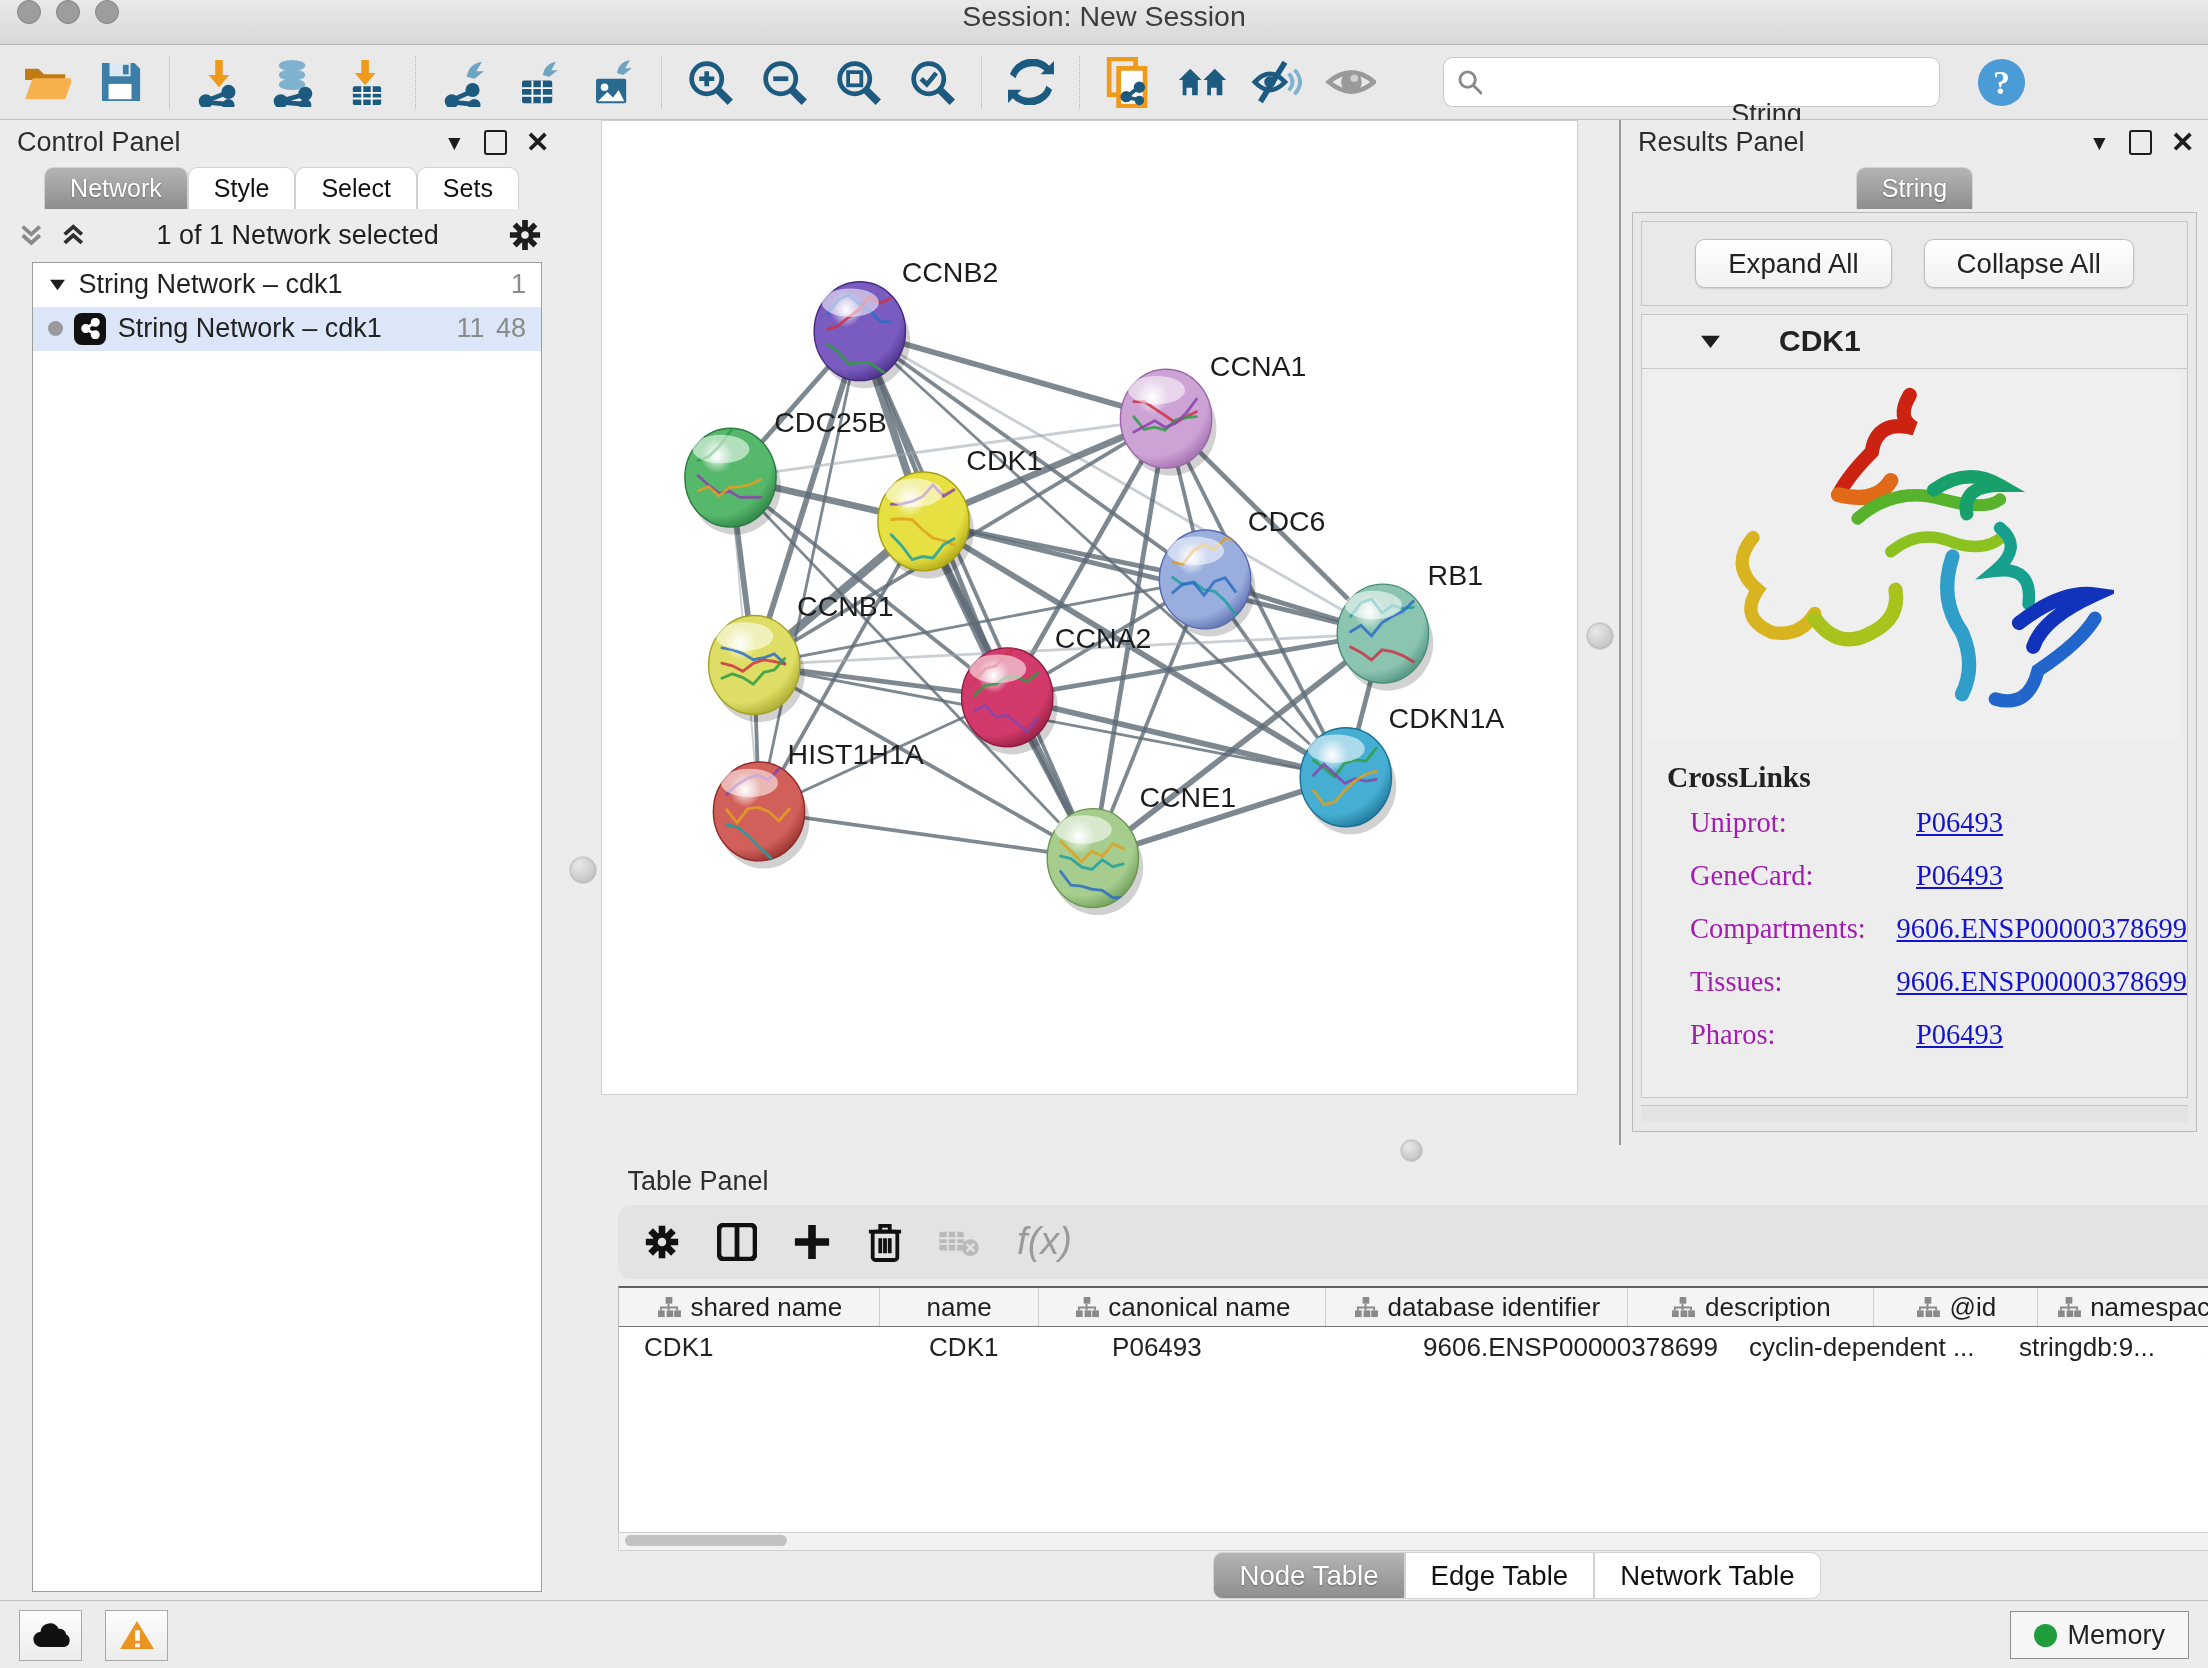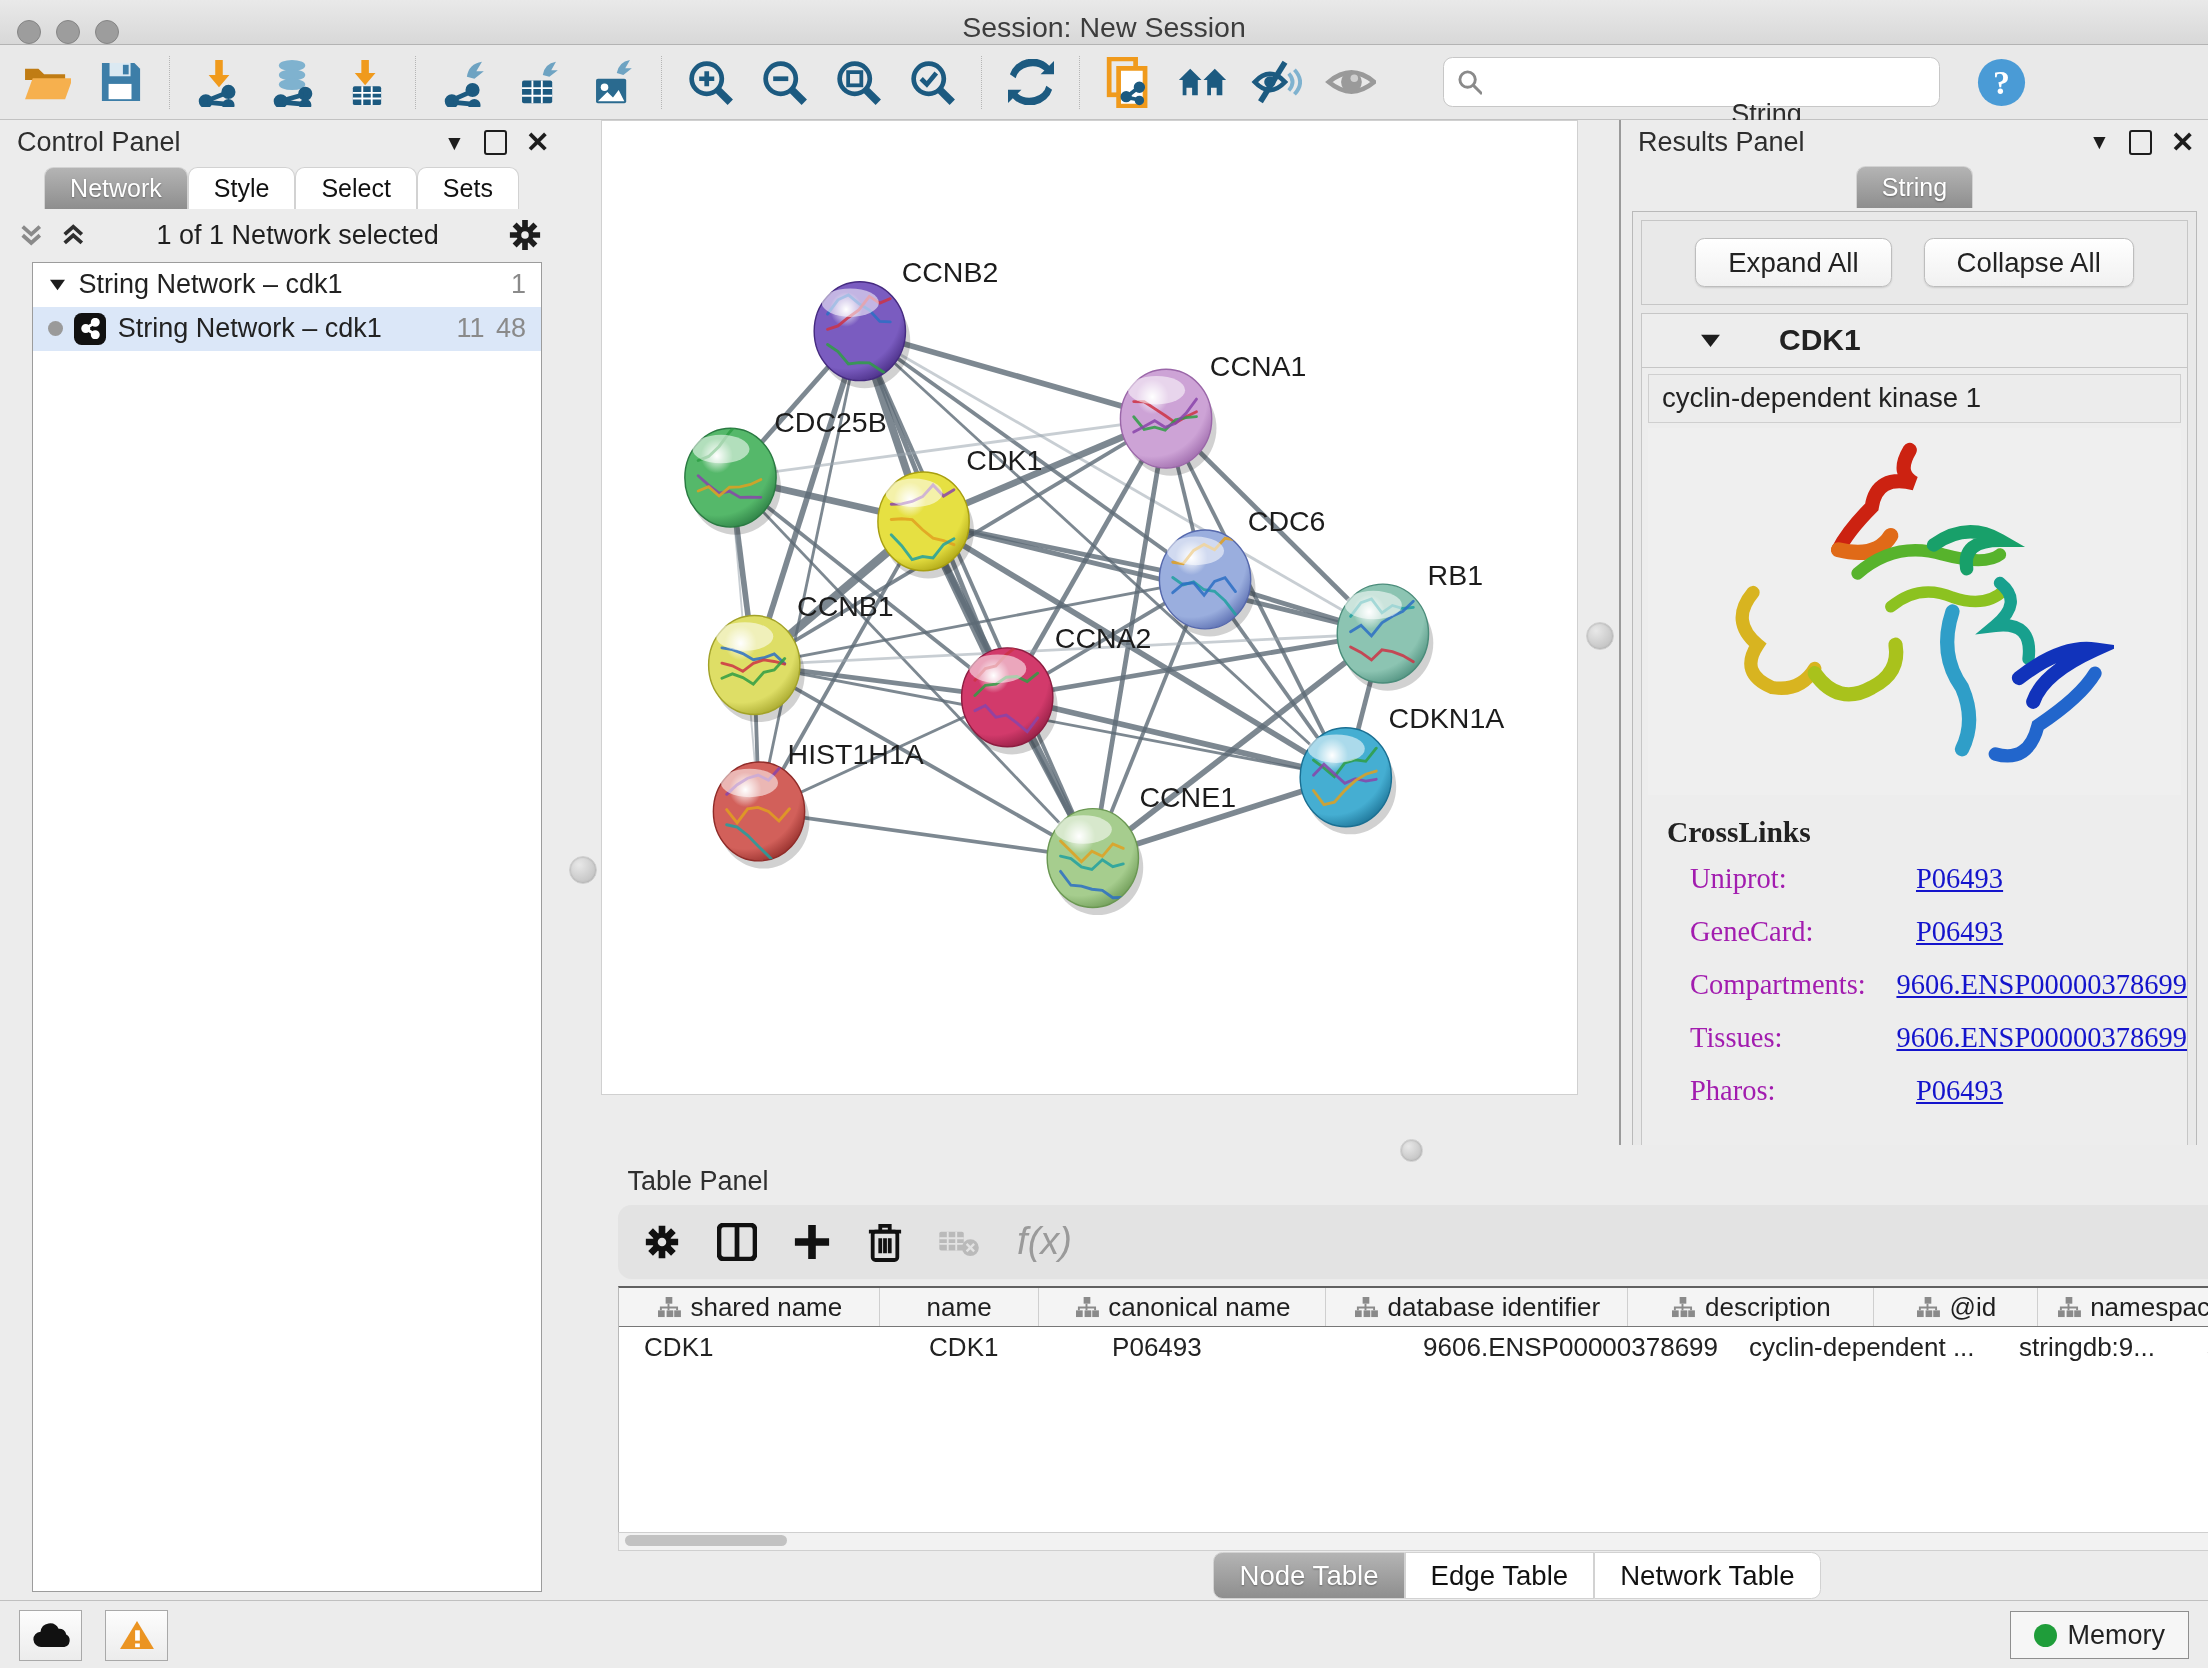--- a/index.html
+++ b/index.html
@@ -1,20 +1,20 @@
 <!DOCTYPE html>
 <html style="font-size:15px"><head>
 <meta charset="utf-8">
 <style>
   html,body{margin:0;padding:0}
   body{width:2208px;height:1668px;overflow:hidden;background:#ececec;
        font-family:"Liberation Sans",sans-serif;font-size:26px;color:#222;position:relative}
   
   .titlebar{height:44px;background:linear-gradient(#e9e9e9,#d8d8d8);border-bottom:1px solid #b3b3b3;
-            display:flex;align-items:flex-end;position:relative}
+            display:flex;align-items:flex-start;position:relative}
   .lights{display:flex;gap:15px;margin-left:17px;z-index:2}
   .light{width:22px;height:22px;border-radius:50%;background:#9d9d9d;border:1px solid #858585}
   .win-title{position:absolute;left:0;right:0;text-align:center;font-size:28.5px;color:#3d3d3d}
   
   .toolbar{height:74px;background:#e9e9e9;border-bottom:1px solid #c2c2c2;
            display:flex;align-items:center;gap:23px;padding:0 21px}
   .ticon{width:51px;height:51px;display:flex;align-items:center;justify-content:center;flex:0 0 auto}
   .tsep{height:53px;border-left:1.9px dotted #b5b5b5;flex:0 0 auto}
   .search{margin-left:44px;width:468px;height:48px;background:#fff;border:1.9px solid #c7c7c7;
           border-radius:9.5px;display:flex;align-items:center;gap:9.5px;padding:0 13.3px;flex:0 0 auto}
@@ -714,21 +714,20 @@
             <span class="btn">Expand All</span>
             <span class="btn">Collapse All</span>
           </div>
           <div class="protbox">
             <div class="prothead">
               <svg width="23" height="17" viewBox="0 0 24 18">
                   <path d="M2 3 h20 l-10 13z" fill="#1d1d1d"></path>
                 </svg>
               <b>CDK1</b>
             </div>
-            <div class="protdesc">cyclin-dependent kinase 1</div>
             <div class="structimg">
               <svg width="399" height="361" viewBox="0 0 420 380">
                 <g fill="none" stroke-linecap="round">
                   <path d="M205 20 q-15 25 5 35 q-40-10-45 25 q-25 25-35 45" stroke="#cc2211" stroke-width="15"></path>
                   <path d="M130 125 q40 10 55 -15" stroke="#e06a18" stroke-width="16"></path>
                   <path d="M40 170 q-25 30 5 55 q-20 30 15 45 q30 5 45-20" stroke="#d8b420" stroke-width="14"></path>
                   <path d="M105 255 q25 35 60 15 q30-15 25-45" stroke="#a9c21c" stroke-width="15"></path>
                   <path d="M150 150 q40-35 90-20 q45 12 60 0" stroke="#57b32c" stroke-width="13"></path>
                   <path d="M185 185 q30-25 65-10 q35 12 55-8" stroke="#8cc220" stroke-width="12"></path>
                   <path d="M230 120 q35-25 70-5 q-40 0-35 30" stroke="#18a06a" stroke-width="14"></path>

